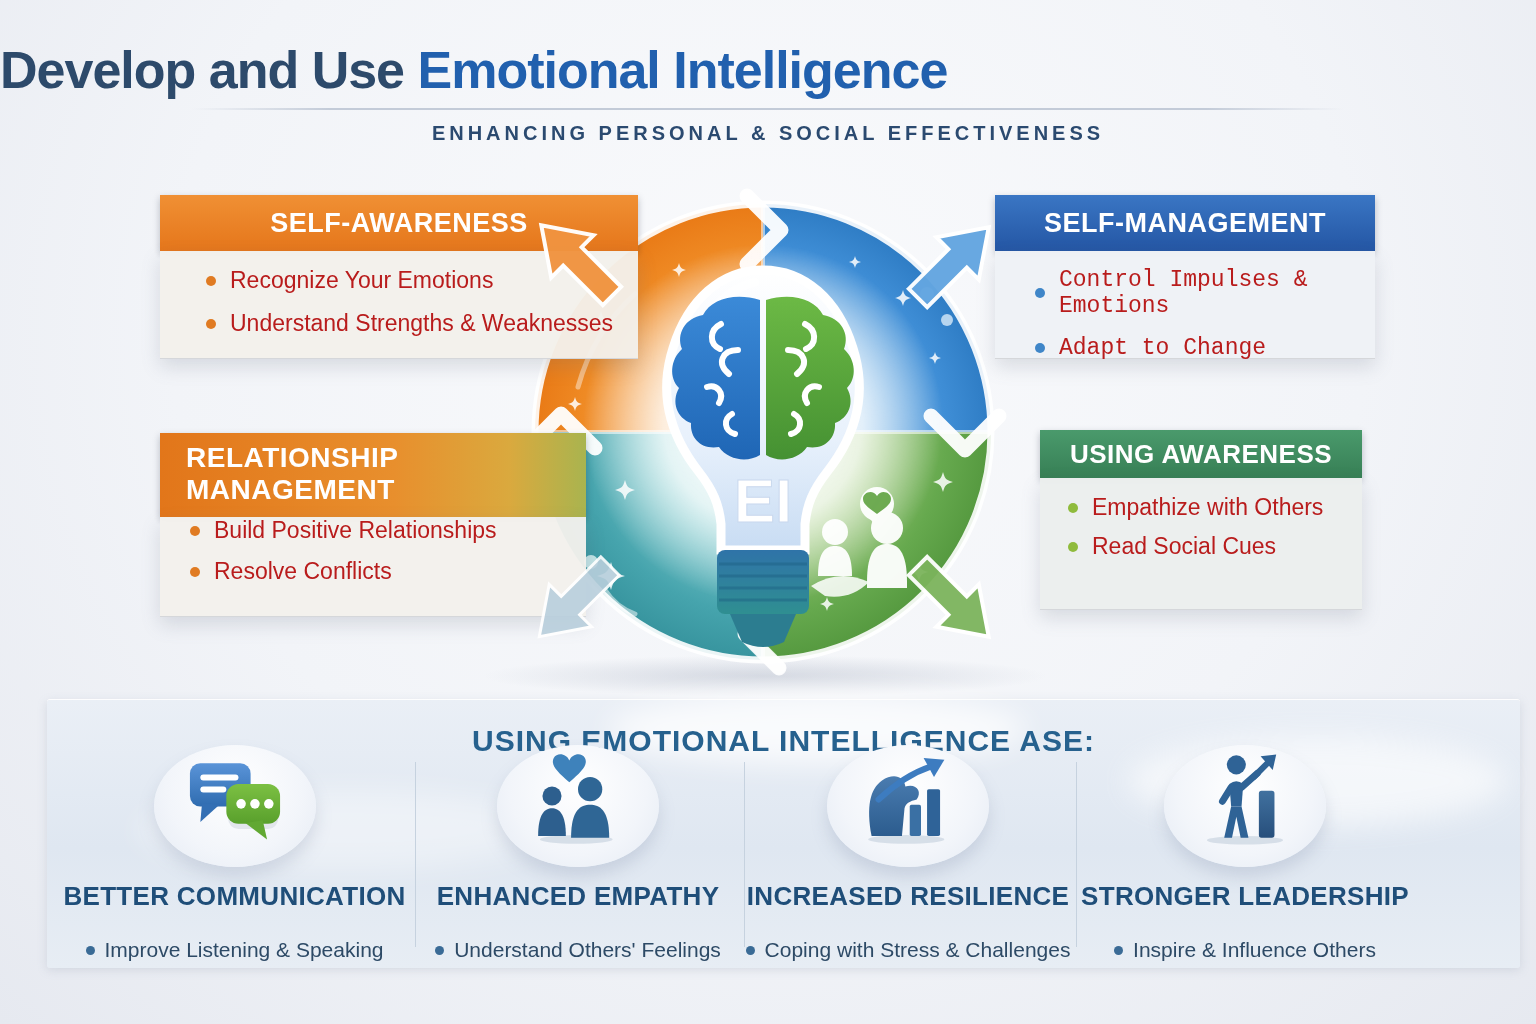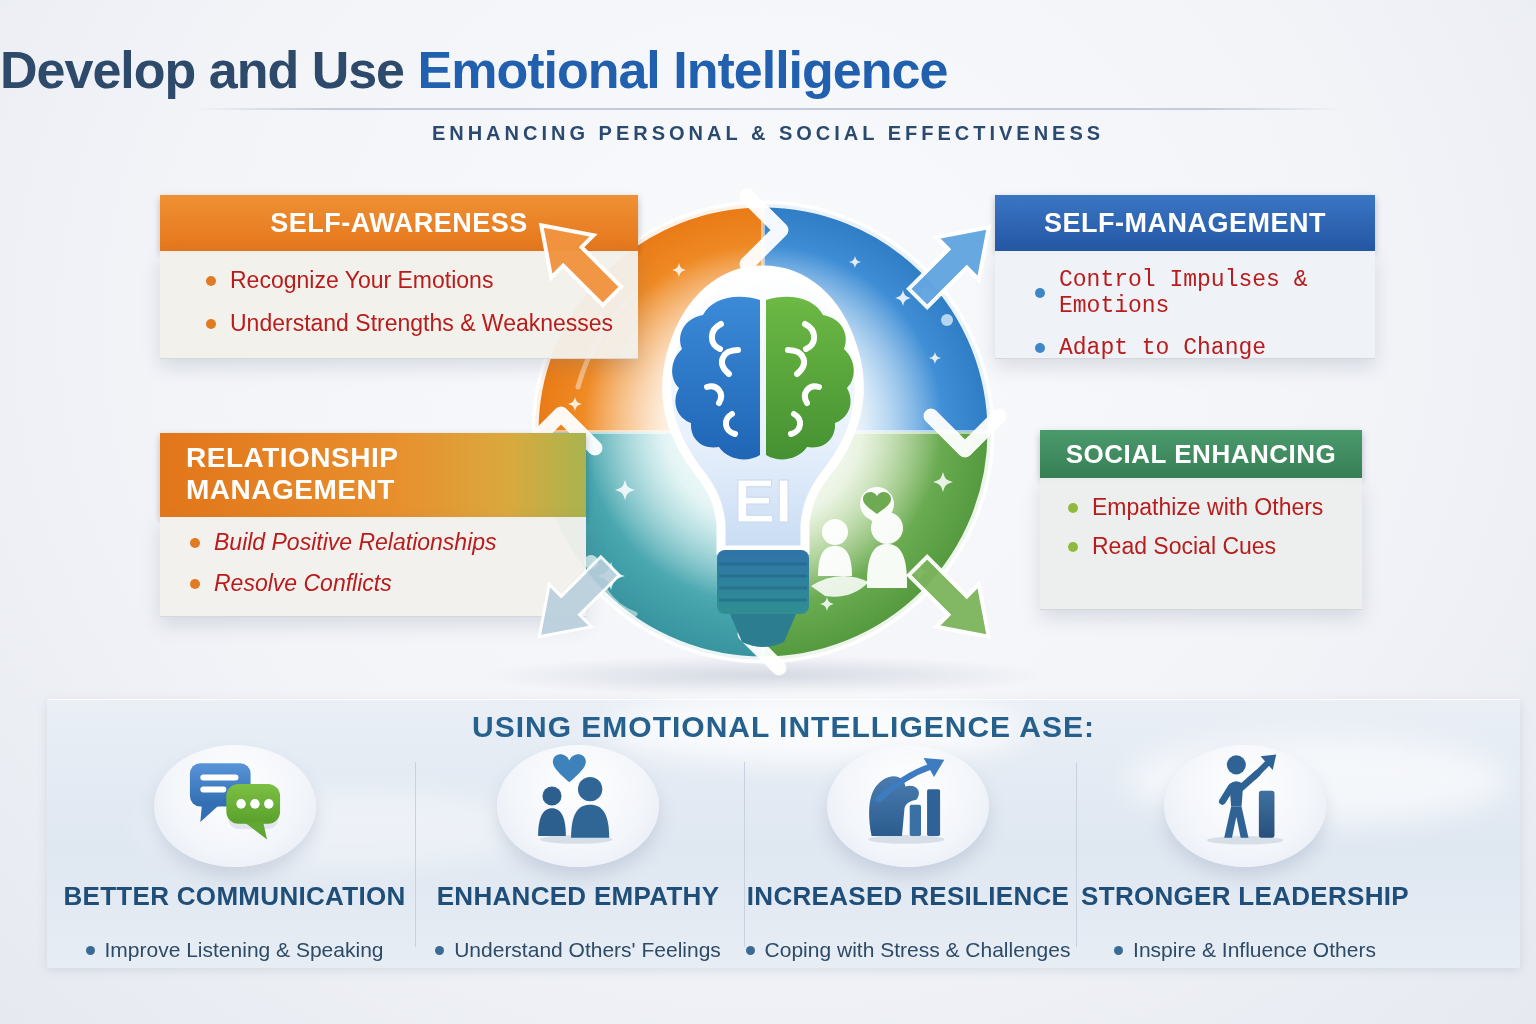--- a/index.html
+++ b/index.html
@@ -38,21 +38,21 @@
   .box-sm { left:995px; top:195px; width:380px; }
   .box-sm .qheader { height:56px; line-height:56px; text-align:center; font-size:27px;
     background:linear-gradient(180deg,#3a76c4,#2456a4); }
   .box-sm .qbody { height:108px; background:rgba(238,241,246,.96); padding-top:16px;font-family:Liberation Mono, monospace; }
   .box-sm li { margin:0 0 16px 40px; }
   .box-sm .dot { background:#3f86c8; }
 
   .box-rm { left:160px; top:433px; width:426px; }
   .box-rm .qheader { padding:9px 96px 11px 26px; font-size:28px; line-height:1.15;
     background:linear-gradient(90deg,#e2761a 0%,#e88f2d 55%,#daa93e 82%,#a9b44f 100%); }
-  .box-rm .qbody { height:100px; background:rgba(242,240,236,.96); padding-top:12px;font-style:italic; }
+  .box-rm .qbody { height:100px; background:rgba(242,240,236,.96); padding-top:0; }
   .box-rm li { margin:0 0 14px 30px; }
   .box-rm .dot { background:#e07b22; }
 
   .box-soc { left:1040px; top:430px; width:322px; }
   .box-soc .qheader { height:48px; line-height:48px; text-align:center; font-size:26px;
     background:linear-gradient(180deg,#4a9a6c,#377f55); }
   .box-soc .qbody { height:132px; background:rgba(235,238,237,.96); padding-top:16px; }
   .box-soc li { margin:0 0 12px 28px; }
   .box-soc .dot { background:#8fbb3c; }
 
@@ -65,21 +65,21 @@
     z-index:3; pointer-events:none; }
 
   
   .bottom-panel { position:absolute; left:47px; top:700px; width:1473px; height:268px;
     background:linear-gradient(180deg,#eaeff6,#dfe7f1 55%,#e7edf4); border-radius:3px;
     box-shadow:0 -1px 0 rgba(255,255,255,.9), 0 2px 10px rgba(140,150,170,.25); z-index:2; }
   .cloud { position:absolute; border-radius:50%; filter:blur(14px); background:rgba(255,255,255,.75); }
   .cloud.c1 { left:560px; top:-6px; width:420px; height:70px; }
   .cloud.c2 { left:1080px; top:36px; width:380px; height:90px; opacity:.8; }
   .cloud.c3 { left:90px; top:90px; width:420px; height:80px; opacity:.55; }
-  .bheading { position:absolute; top:10px; left:0; width:100%; text-align:center;
+  .bheading { position:absolute; top:24px; left:0; width:100%; text-align:center;
     font-size:30px; color:#26618e; letter-spacing:1px; white-space:nowrap; }
   .bh-prefix,.bh-suffix { font-weight:600; }
   .bh-hl { font-weight:800; }
   .vdiv { position:absolute; top:62px; width:1px; height:185px; background:#c6d2df; }
   .vdiv.d1 { left:368px; } .vdiv.d2 { left:697px; } .vdiv.d3 { left:1029px; }
   .bcol { position:absolute; top:45px; display:flex; flex-direction:column; align-items:center; }
   .bcol.c1 { left:15px;   width:345px; }
   .bcol.c2 { left:381px;  width:300px; }
   .bcol.c3 { left:701px;  width:320px; }
   .bcol.c4 { left:1033px; width:330px; }
@@ -275,21 +275,21 @@
           </li>
         <li>
             <span class="dot"></span>
             <span>Resolve Conflicts</span>
           </li>
       </ul>
     </div>
   </section>
 
   <section class="qbox box-soc">
-    <div class="qheader">SOCIAL ENHANCING</div>
+    <div class="qheader">USING AWARENESS</div>
     <div class="qbody">
       <ul>
         <li>
             <span class="dot"></span>
             <span>Empathize with Others</span>
           </li>
         <li>
             <span class="dot"></span>
             <span>Read Social Cues</span>
           </li>

